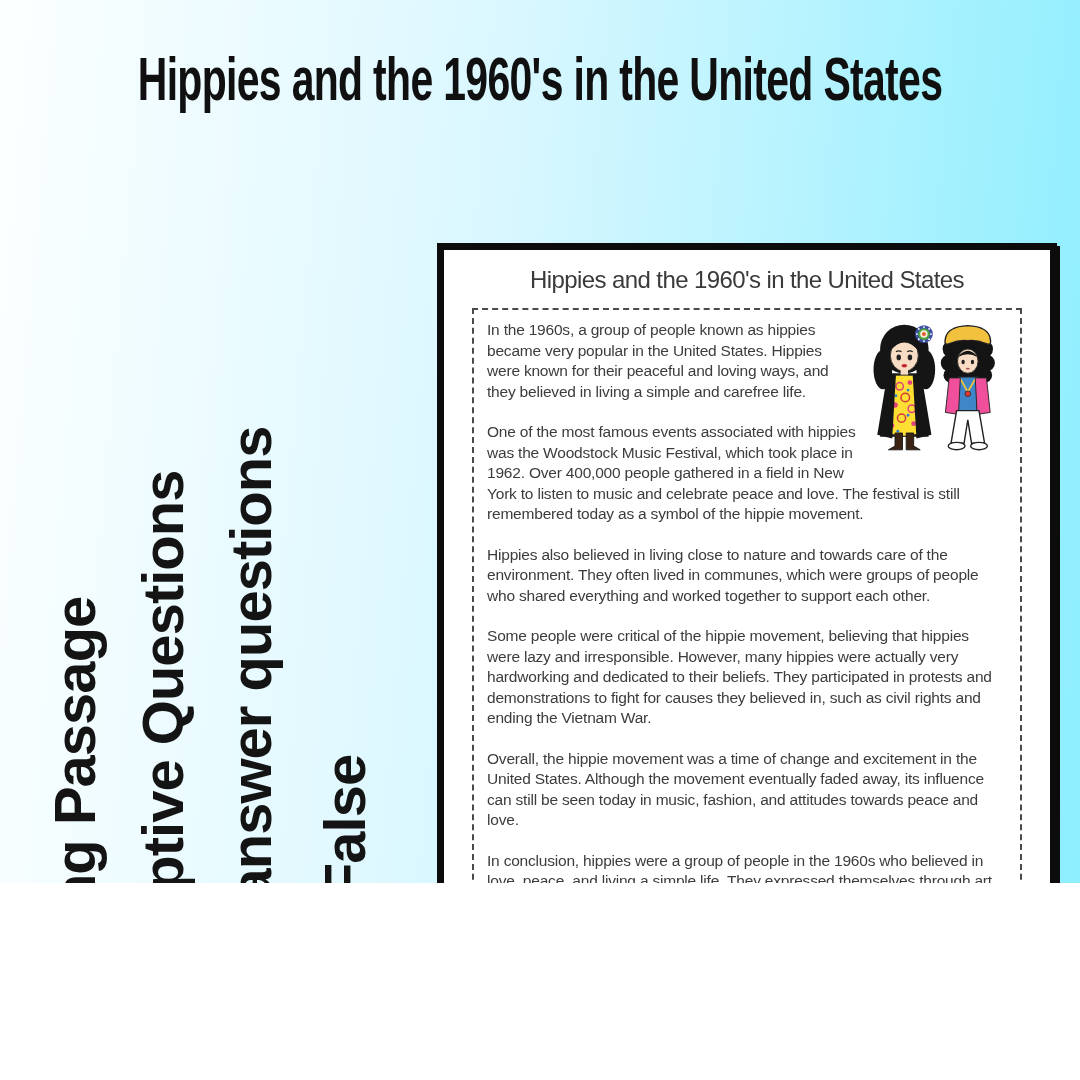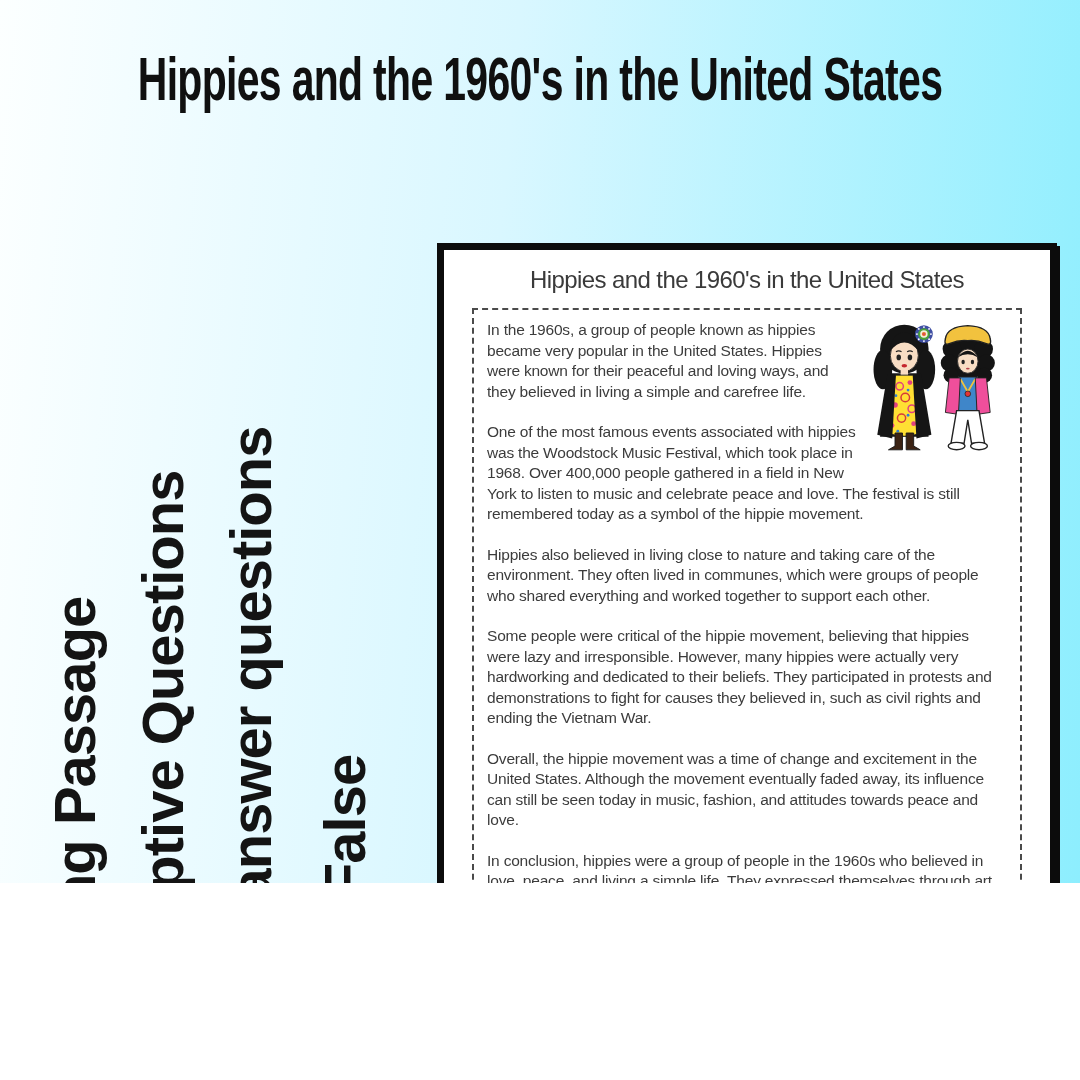--- a/index.html
+++ b/index.html
@@ -165,22 +165,22 @@
           <path d="M88,61 L100,61 L98,100 L84,98 Z" fill="#ef4f9b" stroke="#222" stroke-width="1"></path>
           <path d="M128,61 L116,61 L118,100 L132,98 Z" fill="#ef4f9b" stroke="#222" stroke-width="1"></path>
 
           <path d="M96,96 L120,96 L126,131 L112,131 L108,106 L104,131 L90,131 Z" fill="#ffffff" stroke="#222" stroke-width="1.5"></path>
           <ellipse cx="96" cy="134" rx="9" ry="4" fill="#ffffff" stroke="#222" stroke-width="1.5"></ellipse>
           <ellipse cx="120" cy="134" rx="9" ry="4" fill="#ffffff" stroke="#222" stroke-width="1.5"></ellipse>
         </g>
       </svg>
 
       <p>In the 1960s, a group of people known as hippies became very popular in the United States. Hippies were known for their peaceful and loving ways, and they believed in living a simple and carefree life.</p>
-      <p>One of the most famous events associated with hippies was the Woodstock Music Festival, which took place in 1968. Over 400,000 people gathered in a field in New York to listen to music and celebrate peace and love. The festival is still remembered today as a symbol of the hippie movement.</p>
-      <p>Hippies also believed in living close to nature and taking care of the environment. They often lived in communes, which were groups of people who shared everything and worked together to support each other.</p>
+      <p>One of the most famous events associated with hippies was the Woodstock Music Festival, which took place in 1962. Over 400,000 people gathered in a field in New York to listen to music and celebrate peace and love. The festival is still remembered today as a symbol of the hippie movement.</p>
+      <p>Hippies also believed in living close to nature and towards care of the environment. They often lived in communes, which were groups of people who shared everything and worked together to support each other.</p>
       <p>Some people were critical of the hippie movement, believing that hippies were lazy and irresponsible. However, many hippies were actually very hardworking and dedicated to their beliefs. They participated in protests and demonstrations to fight for causes they believed in, such as civil rights and ending the Vietnam War.</p>
       <p>Overall, the hippie movement was a time of change and excitement in the United States. Although the movement eventually faded away, its influence can still be seen today in music, fashion, and attitudes towards peace and love.</p>
       <p>In conclusion, hippies were a group of people in the 1960s who believed in love, peace, and living a simple life. They expressed themselves through art and music, and they fought for causes they believed in. The hippie movement may have been short-lived, but its impact is still felt today.</p>
     </div>
 
     <div class="doc-footer">© PrintableBazaar.com</div>
   </div>
 
 </div>
 

